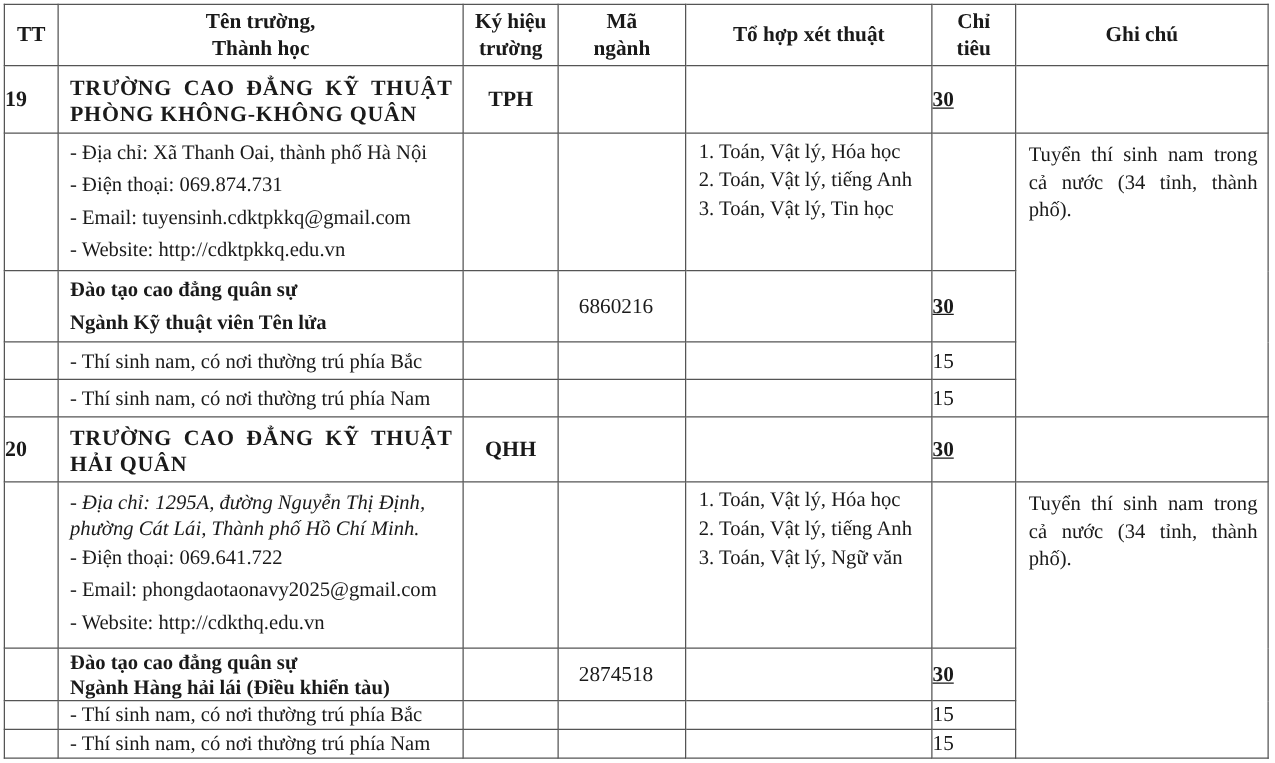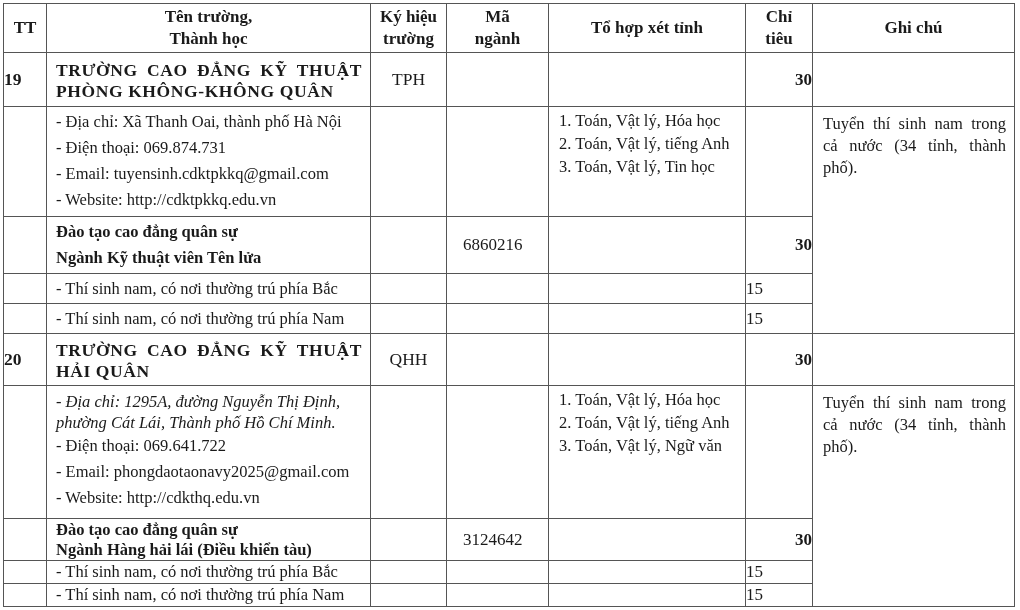--- a/index.html
+++ b/index.html
@@ -5,23 +5,23 @@
   html, body { margin: 0; padding: 0; background: #ffffff; }
   body { width: 1020px; height: 610px; overflow: hidden; position: relative;
          font-family: "Liberation Serif", "DejaVu Serif", serif; color: #1a1a1a; }
   table.adm { position: absolute; left: 3px; top: 3px; border-collapse: collapse;
               table-layout: fixed; width: 1011px; }
   table.adm td, table.adm th { border: 1.5px solid #555; padding: 0; vertical-align: middle; }
   th { font-weight: bold; font-size: 17px; line-height: 22px; text-align: center; }
   .school { font-weight: bold; font-size: 17.5px; line-height: 21px; letter-spacing: 0.6px;
             padding: 3px 8px 0 9px !important; text-align: justify; text-align-last: left; }
   .tt { font-weight: bold; font-size: 17.5px; }
-  .sym { font-weight: normal; font-size: 17.5px; text-align: center; }
+  .sym { font-weight: bold; font-size: 17.5px; text-align: center; }
   .num { font-size: 17px; }
-  .numb { font-size: 17px; font-weight: bold; text-align: right; }
+  .numb { font-size: 17px; font-weight: bold; text-align: left; text-decoration: underline; }
   .info { font-size: 16.5px; line-height: 26px; padding: 2px 8px 2px 9px !important; vertical-align: top !important; }
   .info div { white-space: nowrap; }
   .info.tight div.wrap { line-height: 21px; }
   .combo { font-size: 16.5px; line-height: 23px; padding: 2px 8px 0 10px !important; vertical-align: top !important; }
   .combo div { white-space: nowrap; }
   .note { font-size: 16.5px; line-height: 22px; padding: 6px 8px 0 10px !important; vertical-align: top !important;
           text-align: justify; margin-left: 16px; }
   .prog { font-weight: bold; font-size: 16.5px; line-height: 26px; padding: 0 8px 0 9px !important; }
   .prog.tight { line-height: 20px; }
   .sub { font-size: 16.5px; padding: 0 8px 0 9px !important; white-space: nowrap; }
@@ -39,21 +39,21 @@
     <col style="width:197px">
       <col style="width:67px">
       <col style="width:202px">
   </colgroup>
   <thead>
     <tr style="height:49px">
       <th><span>TT</span></th>
       <th><span>Tên trường,</span><br><span>Thành học</span></th>
       <th><span>Ký hiệu</span><br><span>trường</span></th>
       <th><span>Mã</span><br><span>ngành</span></th>
-      <th><span>Tổ hợp xét tỉnh</span></th>
+      <th><span>Tổ hợp xét thuật</span></th>
       <th><span>Chỉ</span><br><span>tiêu</span></th>
       <th><span>Ghi chú</span></th>
     </tr>
   </thead>
   <tbody>
 
     <tr style="height:54px">
       <td class="tt">19</td>
       <td class="school">TRƯỜNG CAO ĐẲNG KỸ THUẬT PHÒNG KHÔNG-KHÔNG QUÂN</td>
       <td class="sym">TPH</td>
@@ -135,21 +135,21 @@
       <td></td>
       <td class="note" rowspan="4">Tuyển thí sinh nam trong cả nước (34 tỉnh, thành phố).</td>
     </tr>
     <tr style="height:42px">
       <td></td>
       <td class="prog tight">
         <div>Đào tạo cao đẳng quân sự</div>
         <div>Ngành Hàng hải lái (Điều khiển tàu)</div>
       </td>
       <td></td>
-      <td class="code">3124642</td>
+      <td class="code">2874518</td>
       <td></td>
       <td class="numb">30</td>
     </tr>
     <tr style="height:23px">
       <td></td>
       <td class="sub">- Thí sinh nam, có nơi thường trú phía Bắc</td>
       <td></td>
       <td></td>
       <td></td>
       <td class="num">15</td>

